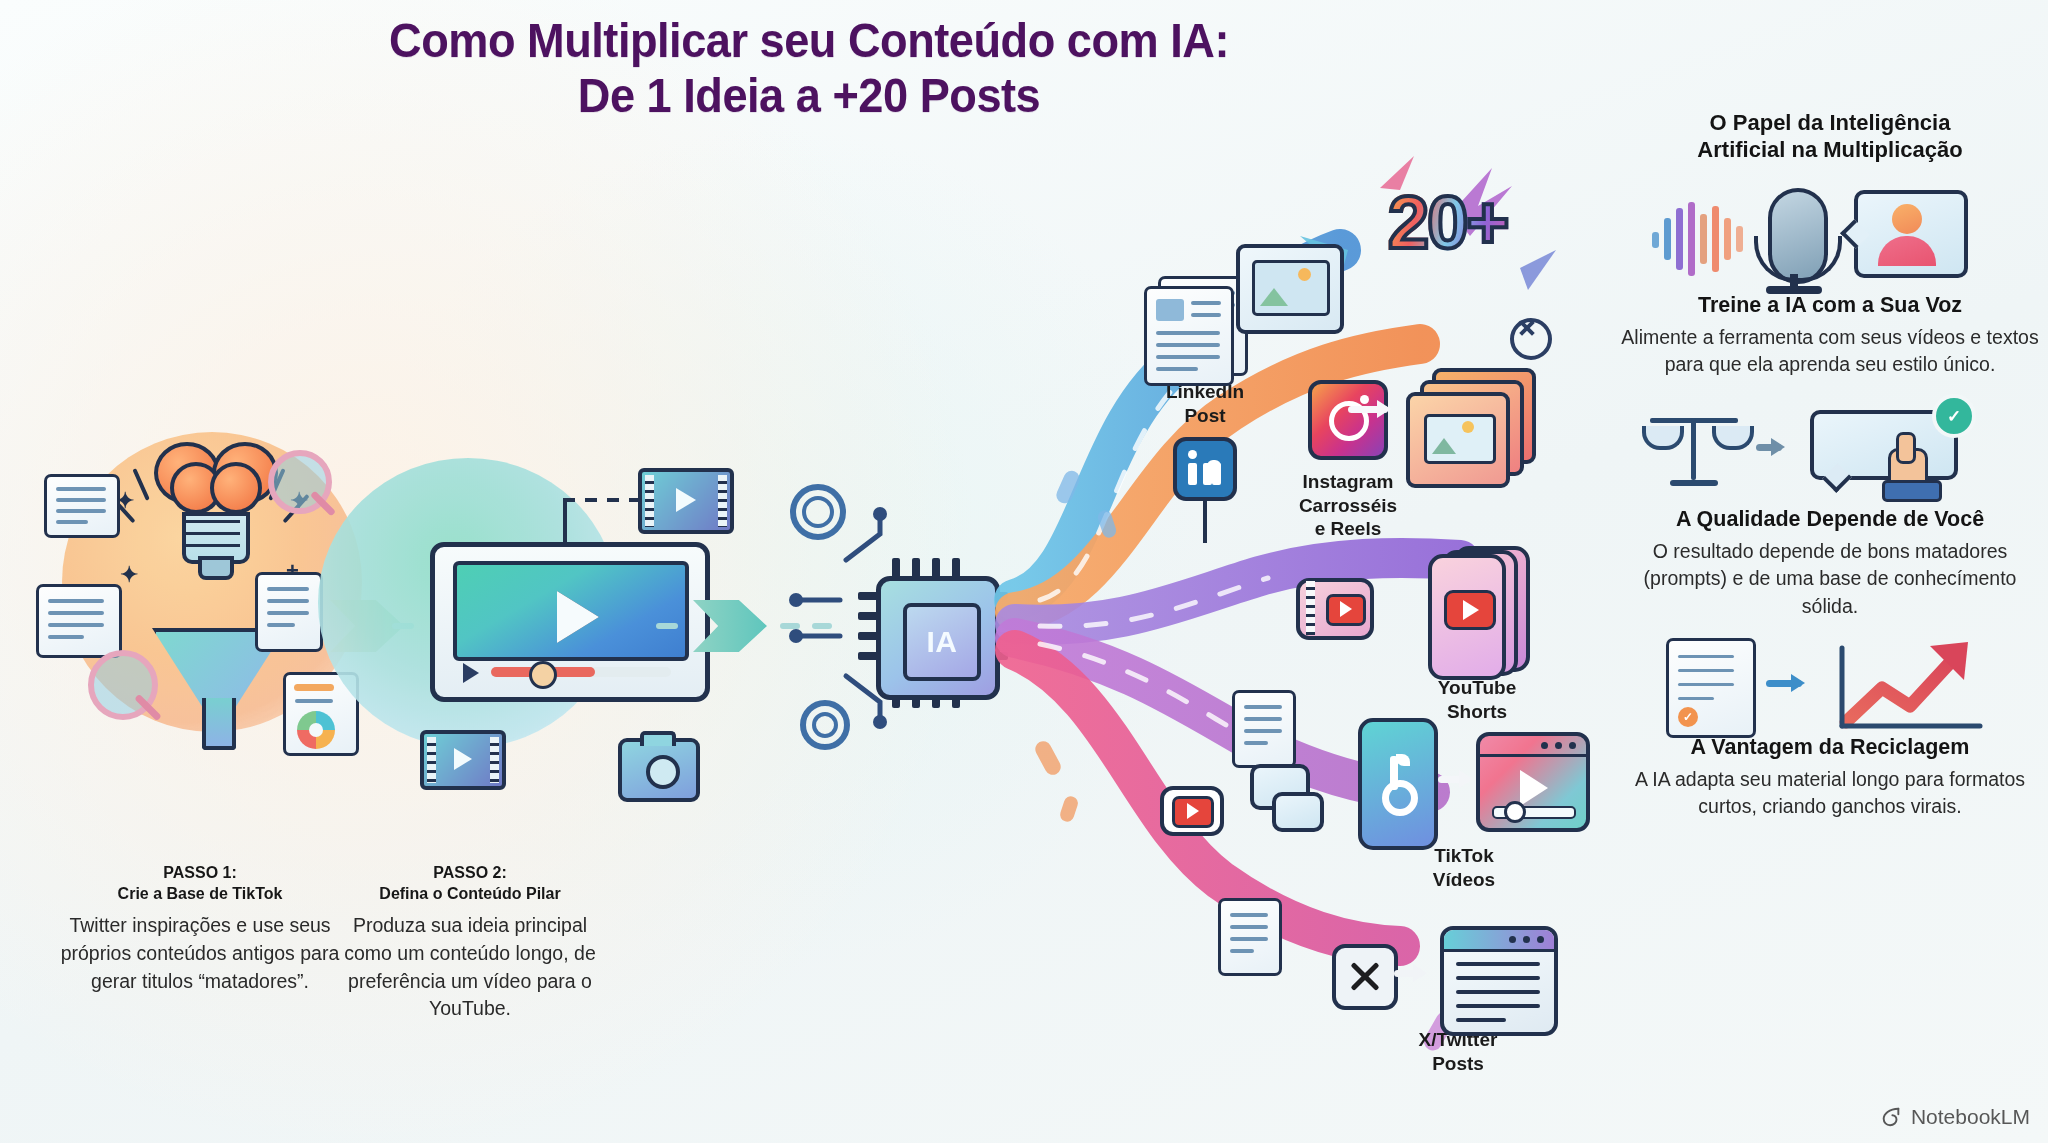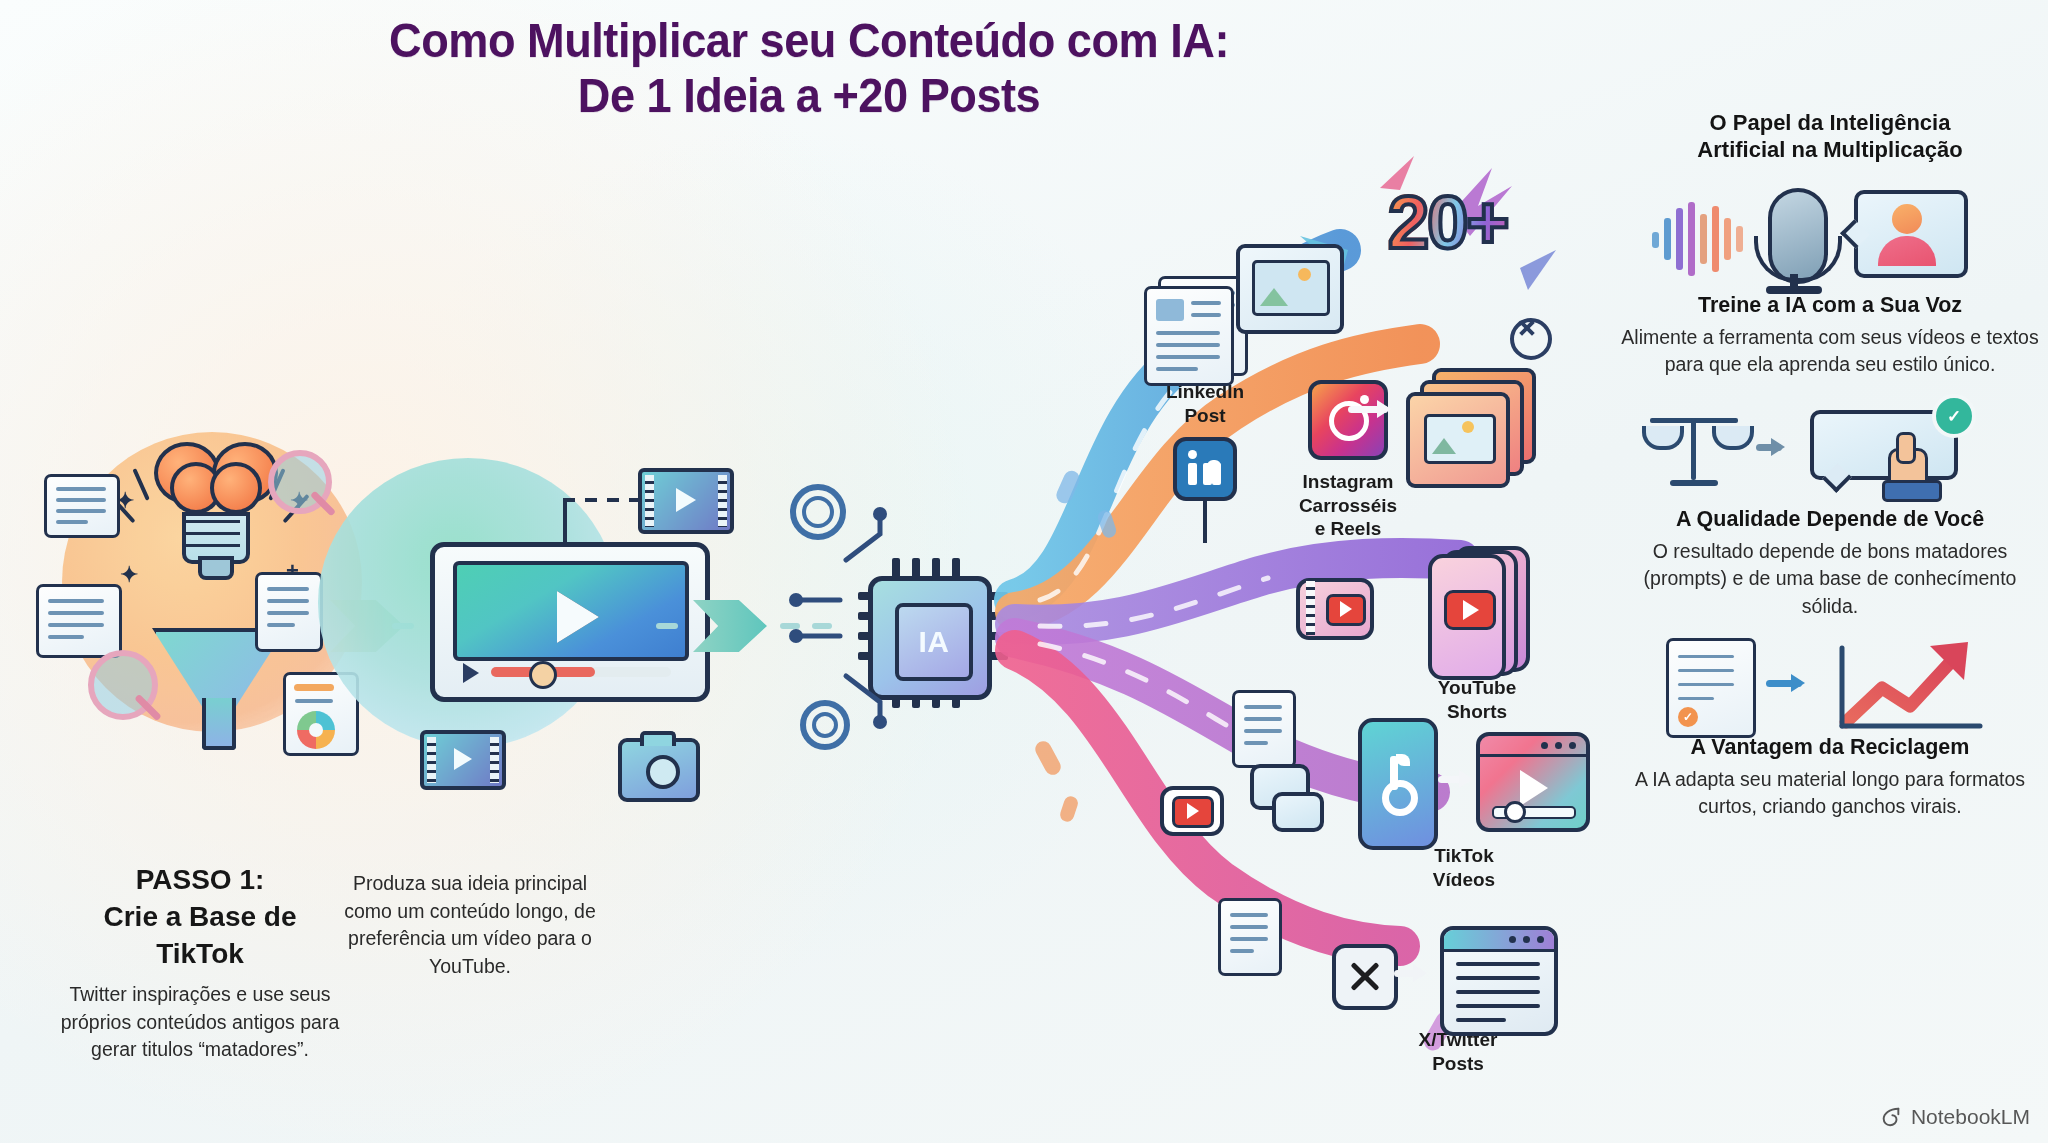--- a/index.html
+++ b/index.html
@@ -23,21 +23,21 @@
     font-weight:bold;color:#4d1260;letter-spacing:-.5px;
     font-family:"Liberation Sans", sans-serif;
     transform:scaleX(.94);line-height:1.06;
     text-shadow:0 1px 0 rgba(120,80,140,.15);
   }
   .title-l1{font-size:48px;}
   .title-l2{font-size:48px;margin-top:4px;}
 
   
   .step{position:absolute;text-align:center;}
-  .step .s-kicker{font-size:28px;font-weight:bold;line-height:1.32;color:#171717;}
+  .step .s-kicker{font-size:16px;font-weight:bold;line-height:1.32;color:#171717;}
   .step .s-body{font-size:19.5px;line-height:1.42;color:#2a2a2a;margin-top:8px;}
 
   #step1{left:60px;top:862px;width:280px;}
   #step2{left:330px;top:862px;width:280px;}
   #step3{left:608px;top:862px;width:282px;}
 
   
   .blob{position:absolute;border-radius:50%;filter:blur(.5px);}
   #blob1{left:62px;top:432px;width:300px;height:300px;
     background:radial-gradient(circle at 40% 35%, #fcd39a 0%, #f9c38c 45%, #f7bd95 70%, rgba(247,200,160,.25) 100%);opacity:.92;}
@@ -102,21 +102,21 @@
     background:repeating-linear-gradient(180deg,#eaf4f8 0 6px,#22314d 6px 9px);}
   .filmstrip::before{left:3px;} .filmstrip::after{right:3px;}
 
   .camera{position:absolute;width:74px;height:56px;border:4px solid #22314d;border-radius:9px;
     background:linear-gradient(160deg,#8fd5e0,#7f9fdd);}
   .camera .lens{position:absolute;left:24px;top:13px;width:26px;height:26px;border-radius:50%;
     border:4px solid #22314d;background:#cfeaf2;}
 
   
   #chipwrap{position:absolute;left:858px;top:558px;width:150px;height:150px;}
-  #chip{position:absolute;left:10px;top:18px;width:114px;height:114px;border:5px solid #22314d;border-radius:14px;
+  #chip{position:absolute;left:18px;top:18px;width:114px;height:114px;border:5px solid #22314d;border-radius:14px;
     background:linear-gradient(145deg,#a7dfe0 0%,#9cc3ea 55%,#9f9ee2 100%);}
   #chipcore{position:absolute;left:22px;top:22px;width:70px;height:70px;border:4px solid #22314d;border-radius:8px;
     background:linear-gradient(150deg,#bcd9ef,#a4a7e6);display:flex;align-items:center;justify-content:center;}
   #chipcore span{color:#f4fbff;font-weight:bold;font-size:30px;letter-spacing:.5px;}
   .pin{position:absolute;background:#22314d;border-radius:2px;}
   .gear{position:absolute;border:6px solid #3f6fa6;border-radius:50%;background:transparent;}
   .gear::after{content:"";position:absolute;inset:6px;border:4px solid #3f6fa6;border-radius:50%;}
 
   
   #ribbons{position:absolute;left:0;top:0;width:2048px;height:1143px;pointer-events:none;}
@@ -514,20 +514,22 @@
   <div class="p-label" style="margin-left:52px;">X/Twitter</div>
   <div class="p-label" style="margin-left:52px;">Posts</div>
 </div>
 
 <div class="step" id="step1">
   <div class="s-kicker"><span>PASSO 1:</span><br>
     <span>Crie a Base de TikTok</span></div>
   <div class="s-body">Twitter inspirações e use seus próprios conteúdos antigos para gerar titulos “matadores”.</div>
 </div>
 <div class="step" id="step2">
+  <div class="s-kicker"><span>PASSO 2:</span><br>
+    <span>Defina o Conteúdo Pilar</span></div>
   <div class="s-body">Produza sua ideia principal como um conteúdo longo, de preferência um vídeo para o YouTube.</div>
 </div>
 <div class="step" id="step3">
 </div>
 
 <div id="rpanel">
   <div class="r-head">
     <span>O Papel da Inteligência</span><br>
     <span>Artificial na Multiplicação</span>
   </div>

